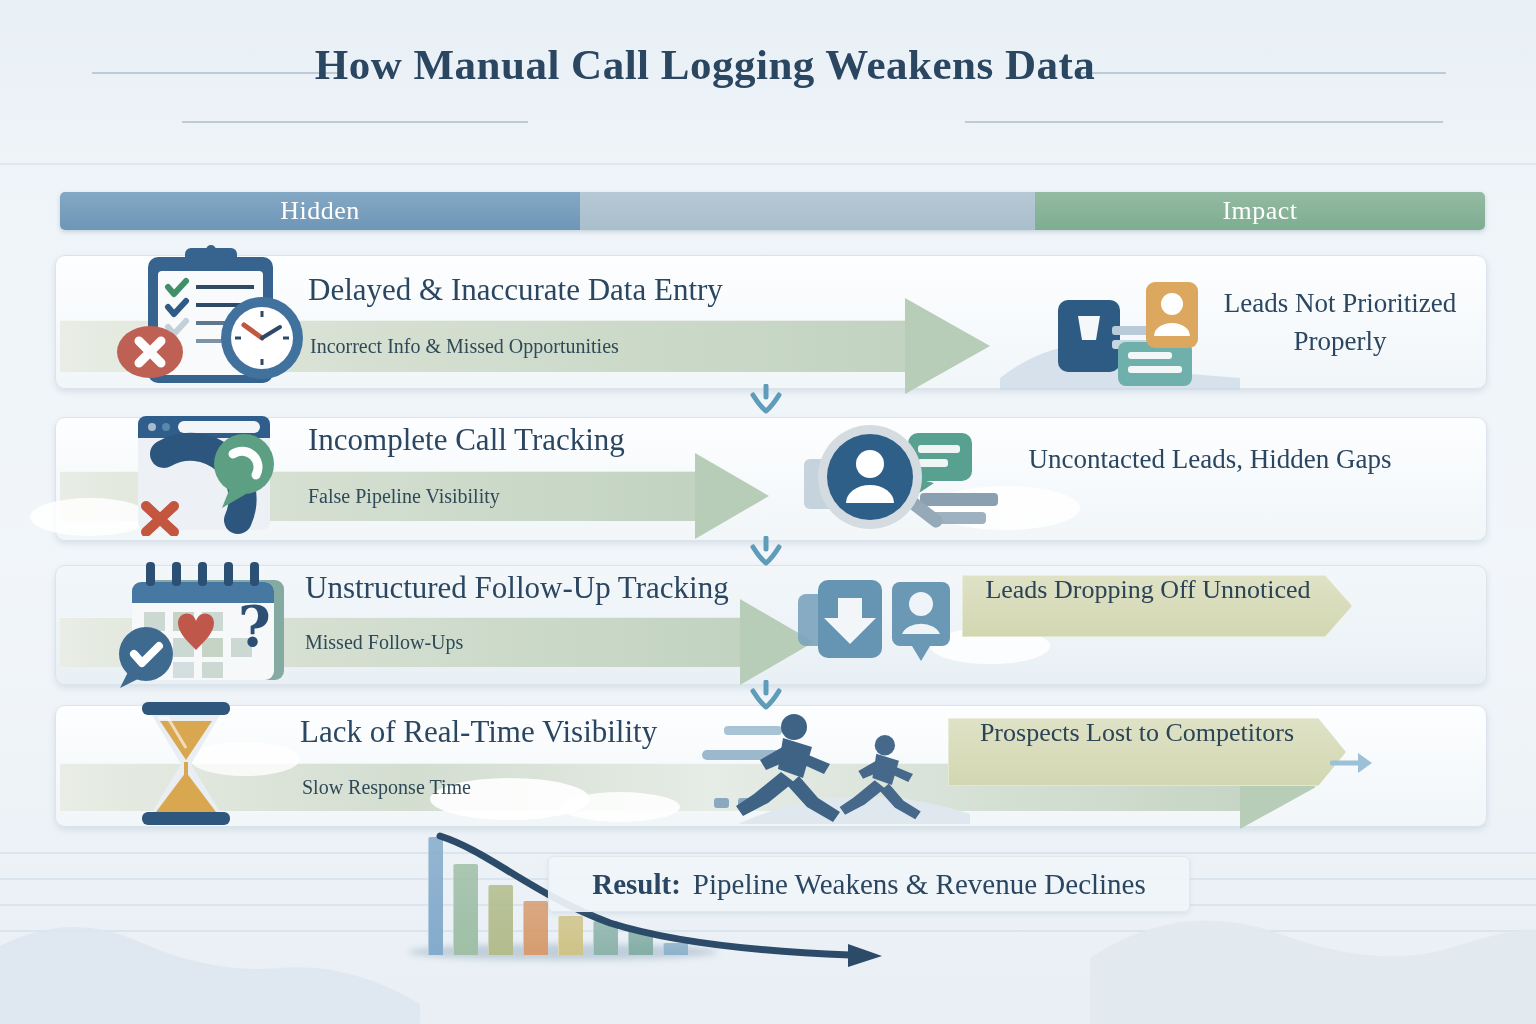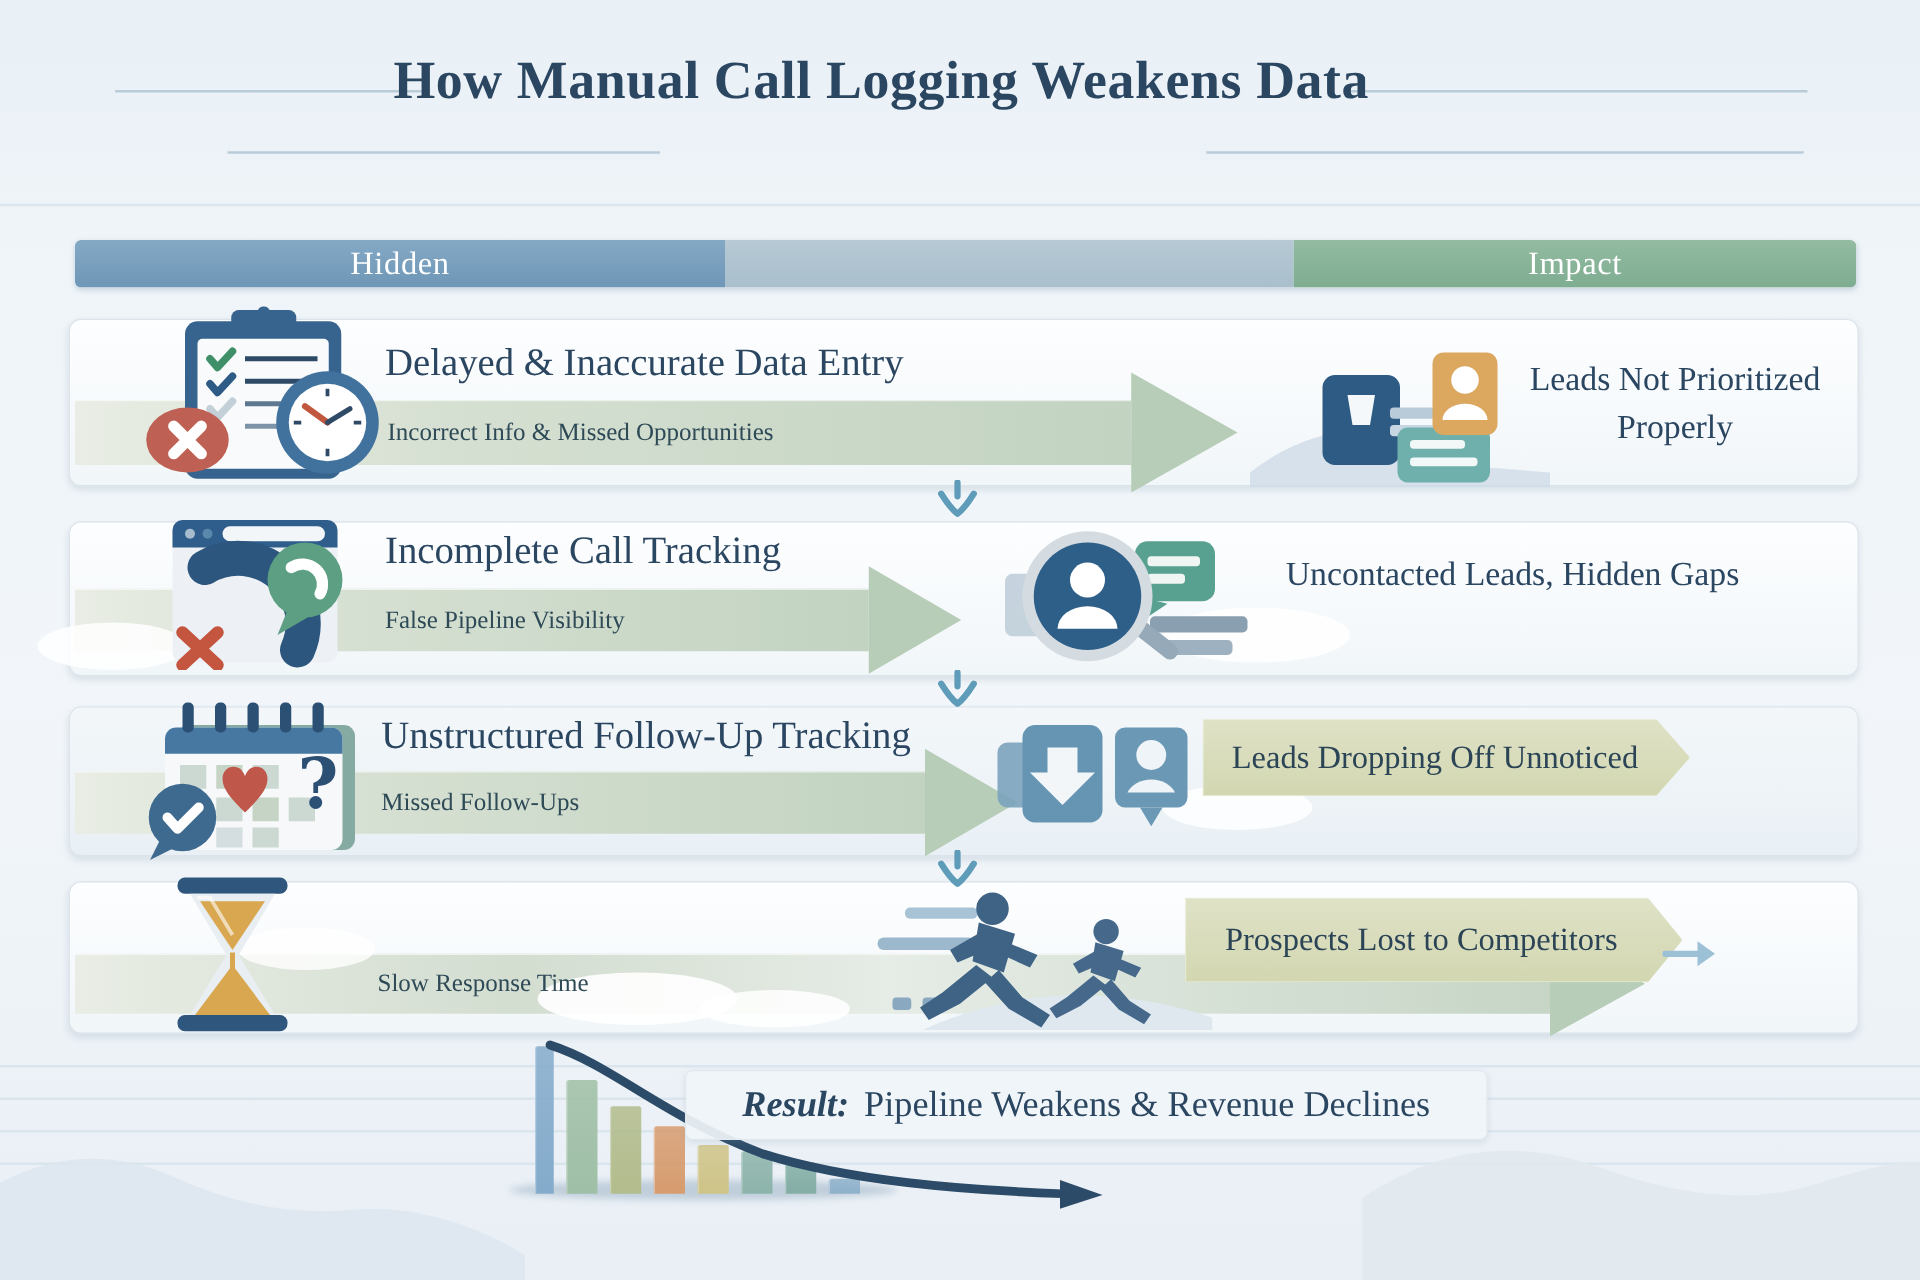--- a/index.html
+++ b/index.html
@@ -29,27 +29,27 @@
     border:1px solid #dce3ea;box-shadow:0 3px 6px rgba(125,148,170,.22);}
   .banner{position:absolute;height:52px;
     background:linear-gradient(90deg,#e9ede5 0%,#d6e0d2 35%,#c2d3c1 100%);
     box-shadow:inset 0 1px 0 rgba(255,255,255,.6);}
   .banner-head{position:absolute;width:0;height:0;border-style:solid;border-color:transparent;}
   .row-title{position:absolute;font-size:31px;font-weight:500;color:#2b4661;white-space:nowrap;}
   .row-sub{position:absolute;font-size:20px;color:#2e4a57;white-space:nowrap;}
   .impact-text{position:absolute;font-size:27px;color:#2b4661;text-align:center;line-height:38px;}
   .khaki{position:absolute;background:linear-gradient(180deg,#dfe2c6,#d2d7b1);
     clip-path:polygon(0 0,93% 0,100% 50%,93% 100%,0 100%);
-    display:flex;align-items:center;justify-content:center;
+    display:flex;align-items:flex-start;justify-content:center;
     font-size:26px;color:#2b4456;box-shadow:inset 0 0 0 1px rgba(255,255,255,.4);}
   .result-panel{position:absolute;left:548px;top:856px;width:640px;height:54px;
     background:rgba(240,245,249,.92);border-radius:6px;border:1px solid #e2e9ee;
     display:flex;align-items:center;justify-content:center;font-size:29px;color:#2b4661;
     box-shadow:0 2px 5px rgba(130,152,172,.18);}
-  .result-label{font-weight:700;margin-right:12px;font-style:italic;}
+  .result-label{font-weight:700;margin-right:12px;}
   .chart{position:absolute;left:428px;top:833px;height:122px;display:flex;align-items:flex-end;gap:10px;}
   .bar{width:25px;border-radius:2px 2px 0 0;box-shadow:inset 1px 0 0 rgba(255,255,255,.35);}
   .bar:first-child{width:15px;}
   .chart-shadow{position:absolute;left:408px;top:944px;width:310px;height:16px;border-radius:50%;
     background:rgba(112,143,170,.35);filter:blur(3px);}
   .cloud{position:absolute;background:#fff;border-radius:50%;opacity:.85;}
   .hill{position:absolute;}
 </style>
 </head>
 <body>
@@ -239,20 +239,21 @@
     <rect x="26" y="2" width="88" height="13" rx="6" fill="#2f567c"></rect>
     <rect x="26" y="112" width="88" height="13" rx="6" fill="#2f567c"></rect>
     <polygon points="36,15 104,15 75,64 65,64" fill="#e8eef2"></polygon>
     <polygon points="44,21 96,21 70,60" fill="#d9a750"></polygon>
     <polygon points="65,64 75,64 104,112 36,112" fill="#e8eef2"></polygon>
     <polygon points="70,72 100,112 40,112" fill="#d9a750"></polygon>
     <line x1="70" y1="62" x2="70" y2="100" stroke="#d9a750" stroke-width="4"></line>
     <path d="M42,18 L52,18 L70,48" stroke="#ffffff" stroke-width="3" fill="none" opacity="0.6"></path>
   </svg>
 
+  <div class="row-title" style="left:300px;top:714px">Lack of Real-Time Visibility</div>
   <div class="row-sub" style="left:302px;top:763px;height:48px;line-height:48px">Slow Response Time</div>
 
   <svg class="abs" style="left:698px;top:710px" width="272" height="114" viewBox="0 0 272 114">
     <path d="M40,114 Q150,64 272,104 L272,114 Z" fill="#dfe8ef"></path>
     <rect x="26" y="16" width="58" height="9" rx="4" fill="#a9c3d6"></rect>
     <rect x="4" y="40" width="78" height="10" rx="5" fill="#9bb8cd"></rect>
     <rect x="16" y="88" width="15" height="10" rx="3" fill="#8aa8bf"></rect>
     <rect x="40" y="88" width="15" height="10" rx="3" fill="#8aa8bf"></rect>
     <g fill="#3e6384">
       <circle cx="96" cy="17" r="13"></circle>

